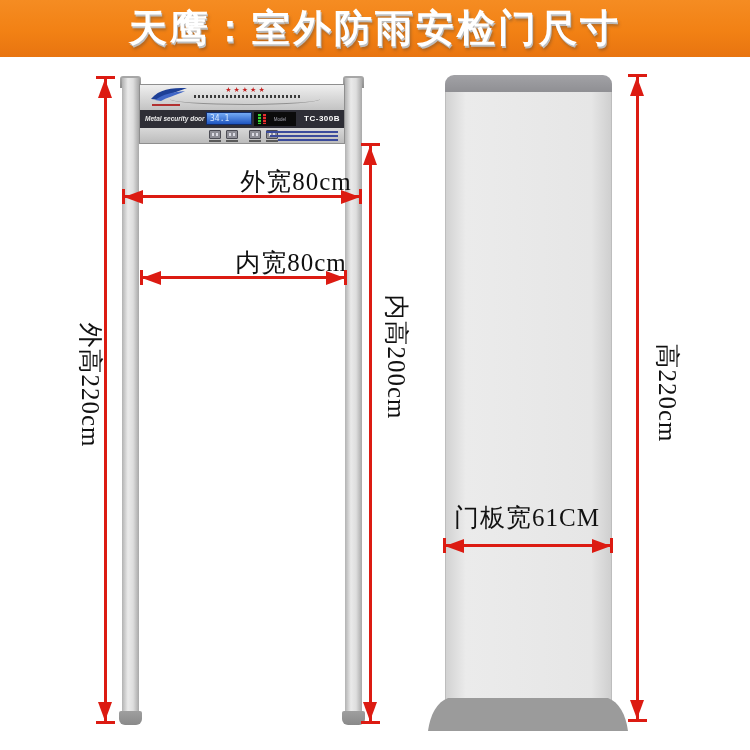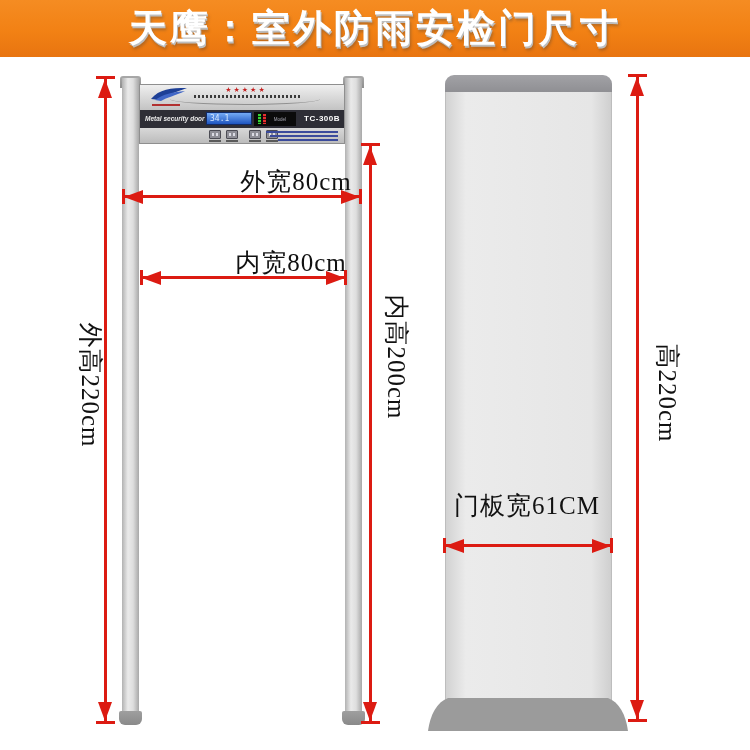--- a/index.html
+++ b/index.html
@@ -112,21 +112,21 @@
   .dimlabel.vert{transform:translate(-50%,-50%) rotate(90deg);}
   
   #dim-outer-height{left:96px;top:76px;height:648px;}
   #dim-inner-height{left:361px;top:143px;height:581px;}
   #dim-side-height{left:628px;top:74px;height:648px;}
   #dim-outer-width{left:122px;top:188px;width:240px;}
   #dim-inner-width{left:140px;top:269px;width:207px;}
   #dim-panel-width{left:443px;top:537px;width:170px;}
   #label-outer-width{left:296px;top:181px;}
   #label-inner-width{left:291px;top:262px;}
-  #label-panel-width{left:527px;top:505px;}
+  #label-panel-width{left:527px;top:517px;}
   #label-outer-height{left:90px;top:385px;}
   #label-inner-height{left:396px;top:357px;}
   #label-side-height{left:667px;top:393px;}
 </style>
 </head>
 <body>
 
 <div class="stage">
 
   <div class="banner">

